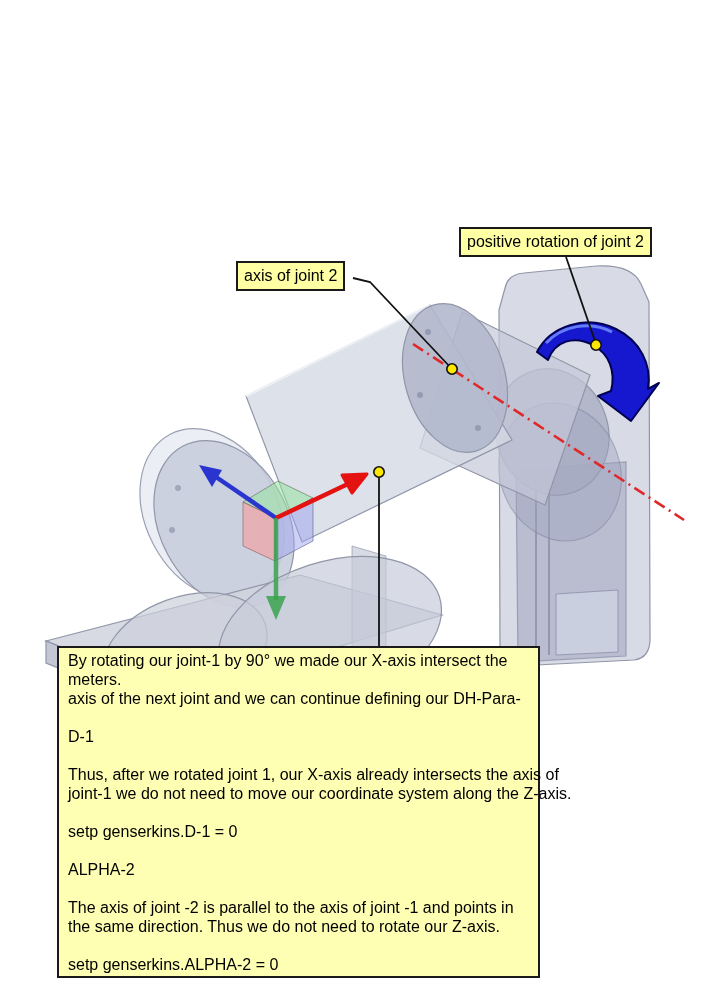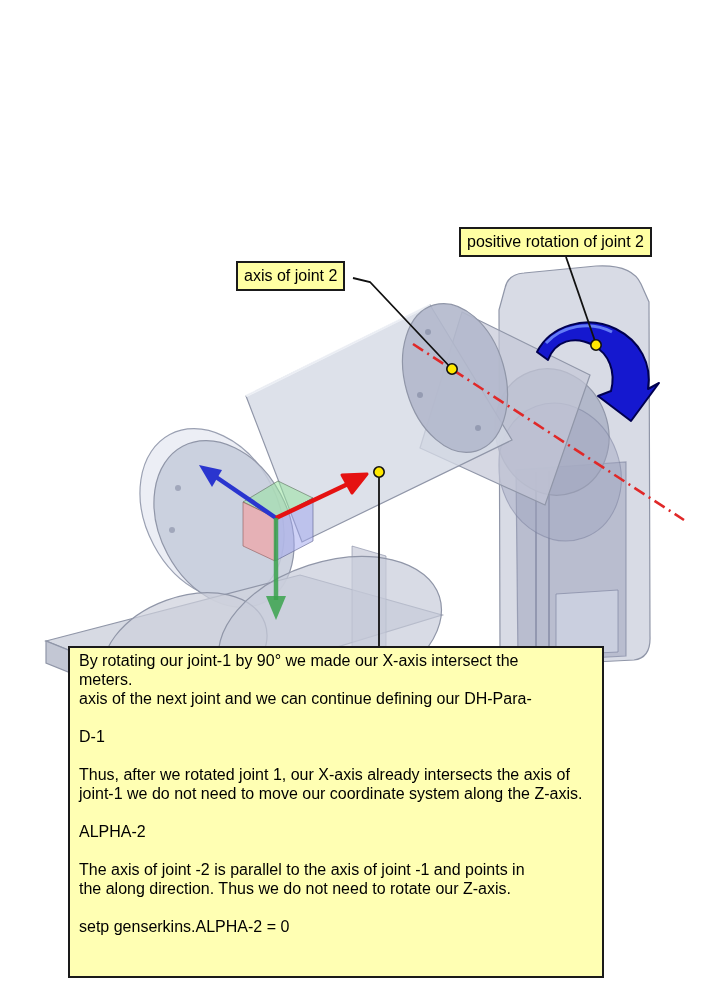--- a/index.html
+++ b/index.html
@@ -10,21 +10,21 @@
   .canvas svg{position:absolute;left:0;top:0;}
   .callout{
     position:absolute;
     background:var(--callout-fill,#ffffa3);
     border:2px solid var(--border,#1a1a1a);
     font-size:16px;line-height:21px;
     padding:2px 6px 3px 6px;
     white-space:nowrap;
   }
   .textbox{
-    position:absolute;left:68px;top:646px;width:536px;height:332px;
+    position:absolute;left:57px;top:646px;width:483px;height:332px;
     box-sizing:border-box;
     background:var(--textbox-fill,#ffffb3);
     border:2px solid var(--border,#1a1a1a);
     padding:3px 9px;
     font-size:16px;line-height:19px;
   }
   .tb-p{margin:19px 0 0 0;}
   .tb-p:first-child{margin-top:0;}
   .tb-line{white-space:nowrap;}
   
@@ -132,29 +132,30 @@
       </p>
       <div class="tb-line">D-1</div>
     <p></p>
     <p class="tb-p">
       </p>
       <div class="tb-line">Thus, after we rotated joint 1, our X-axis already intersects the axis of</div>
       <div class="tb-line">joint-1 we do not need to move our coordinate system along the Z-axis.</div>
     <p></p>
     <p class="tb-p">
       </p>
+      <div class="tb-line">setp genserkins.D-1 = 0</div>
     <p></p>
     <p class="tb-p">
       </p>
       <div class="tb-line">ALPHA-2</div>
     <p></p>
     <p class="tb-p">
       </p>
       <div class="tb-line">The axis of joint -2 is parallel to the axis of joint -1 and points in</div>
-      <div class="tb-line">the along direction. Thus we do not need to rotate our Z-axis.</div>
+      <div class="tb-line">the same direction. Thus we do not need to rotate our Z-axis.</div>
     <p></p>
     <p class="tb-p">
       </p>
       <div class="tb-line">setp genserkins.ALPHA-2 = 0</div>
     <p></p>
   </div>
 
 </div>
 
 </body></html>

